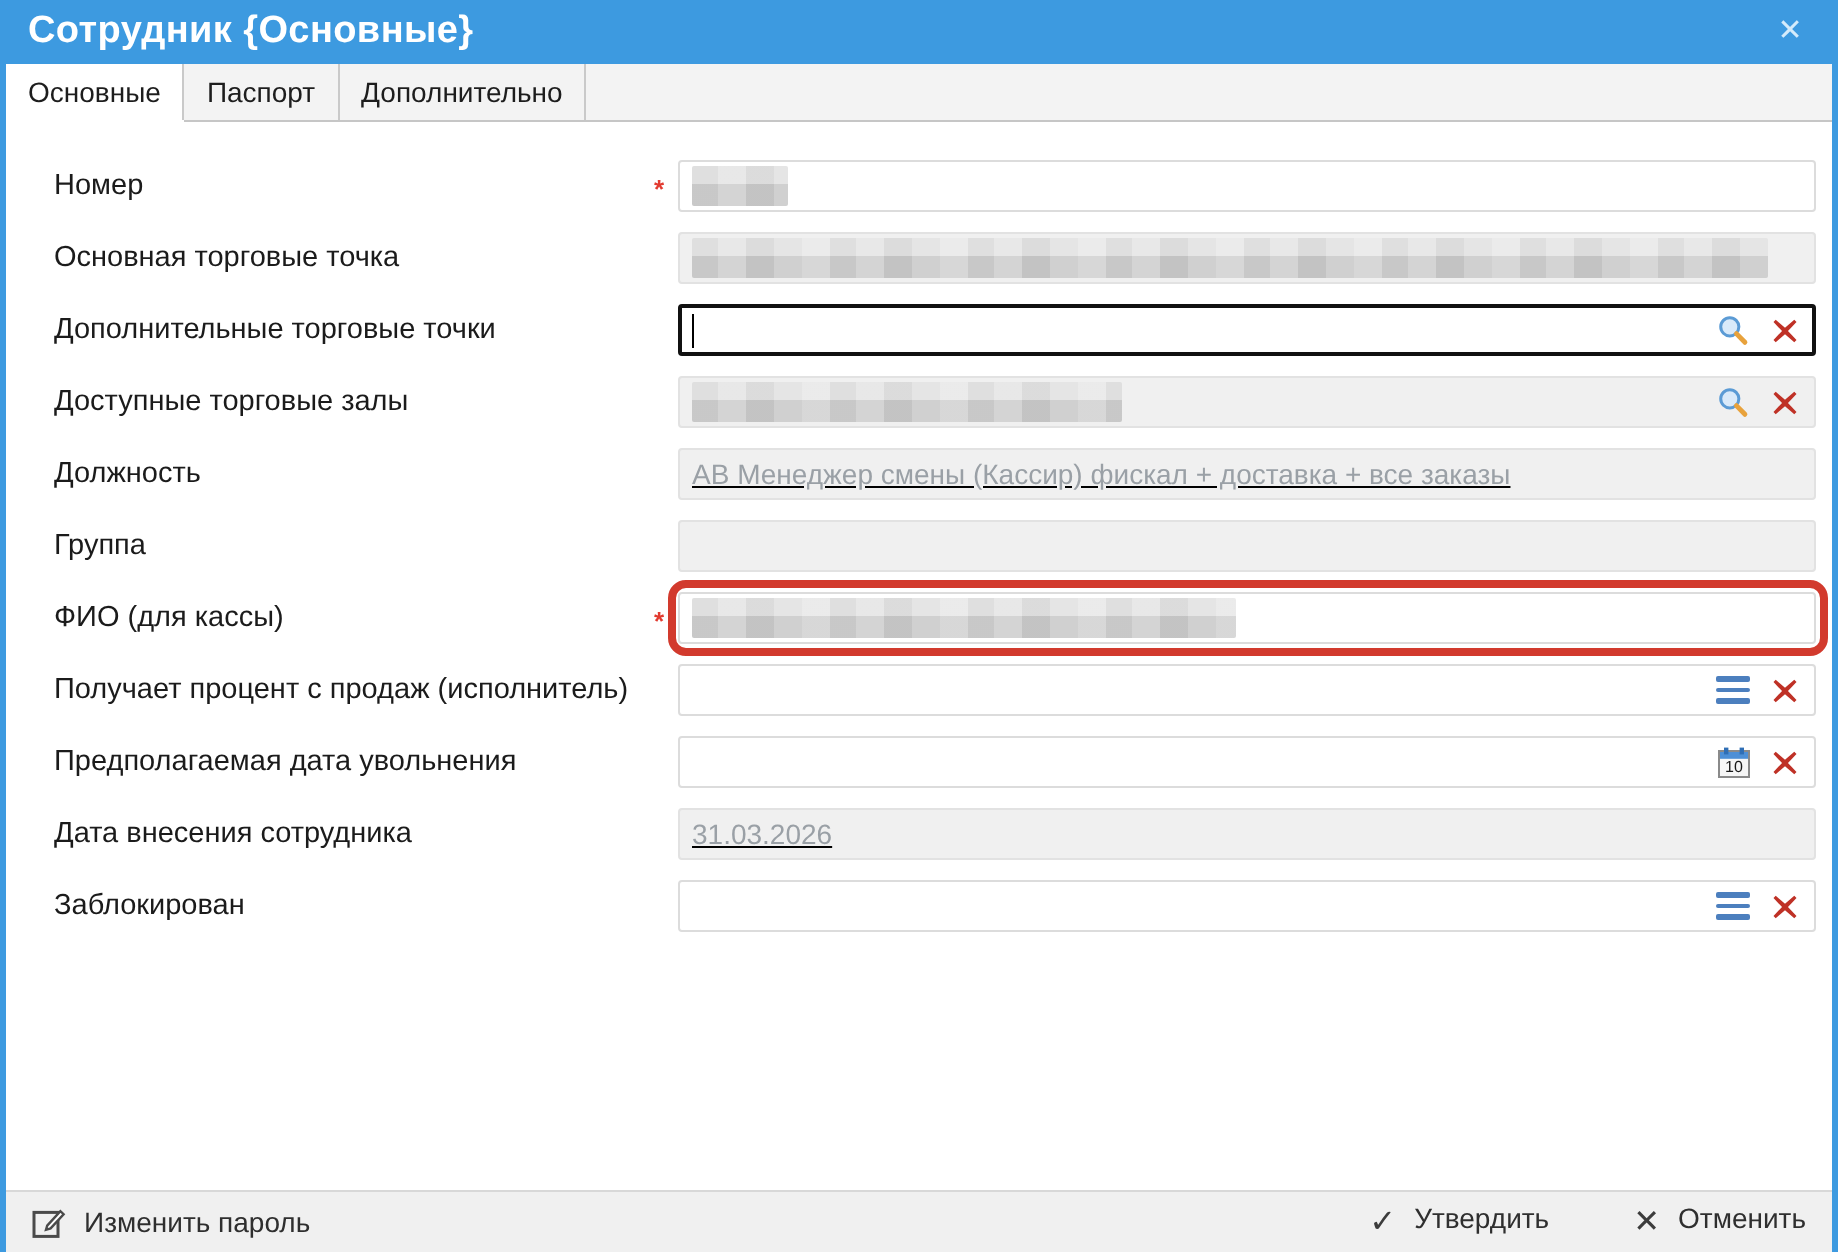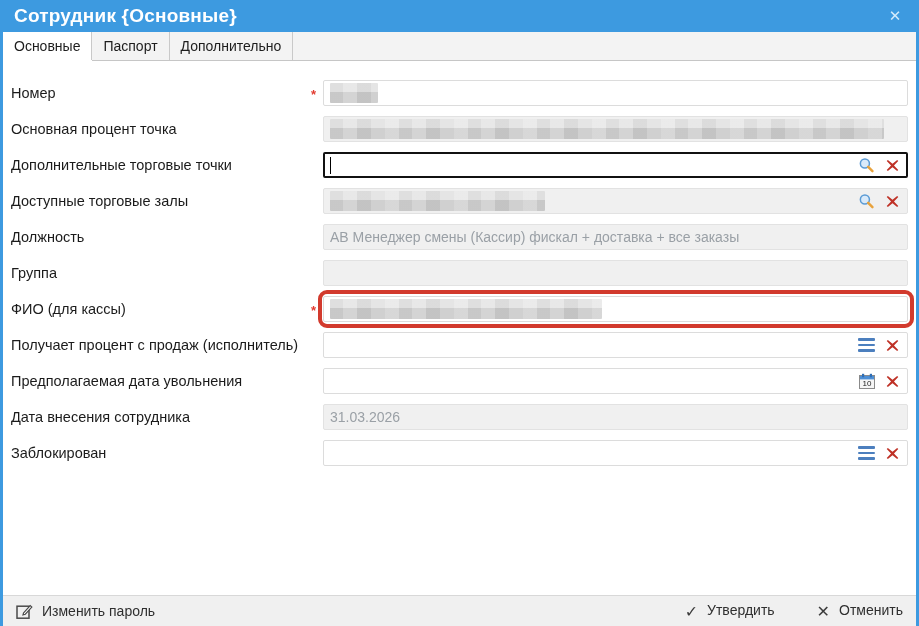--- a/index.html
+++ b/index.html
@@ -55,31 +55,31 @@
     border:3px solid #d23a2d; border-radius:7px;
     pointer-events:none; z-index:3;
   }
   
   .form { flex:1 1 auto; padding-top:14px; }
   .row {
     height:36px;
     display:flex; align-items:center;
   }
   .row .lbl {
-    margin-left:8px; width:300px; flex:0 0 300px;
+    margin-left:24px; width:300px; flex:0 0 300px;
     font-size:14.5px; color:#1b1b1b;
     white-space:nowrap;
   }
   .req {
     width:12px; flex:0 0 12px; text-align:left;
     color:#e23b30; font-size:13px; font-weight:700;
     padding-top:2px;
   }
   .req.empty { visibility:hidden; }
-  .fieldwrap { flex:1 1 auto; margin-right:8px; position:relative; }
+  .fieldwrap { flex:1 1 auto; margin-right:8px; position:relative;text-decoration:underline; }
   .field {
     height:26px; width:100%;
     border:1px solid #dcdcdc; border-radius:2px;
     background:#fff;
     display:flex; align-items:center;
     padding:0 6px;
     font-size:14px; color:#7f1d1d;
   }
   .field.disabled { background:#f0f0f0; border-color:#e2e2e2; color:#9aa0a6; }
   .field.focused { border:2px solid #111; padding:0 5px; }
@@ -151,21 +151,21 @@
         <div class="lbl">Номер</div>
         <div class="req">*</div>
         <div class="fieldwrap">
           <div class="field">
             <span class="redact short"></span>
           </div>
         </div>
       </div>
 
       <div class="row">
-        <div class="lbl">Основная процент точка</div>
+        <div class="lbl">Основная торговые точка</div>
         <div class="req empty">*</div>
         <div class="fieldwrap">
           <div class="field disabled">
             <span class="redact wide"></span>
           </div>
         </div>
       </div>
 
       <div class="row">
         <div class="lbl">Дополнительные торговые точки</div>

